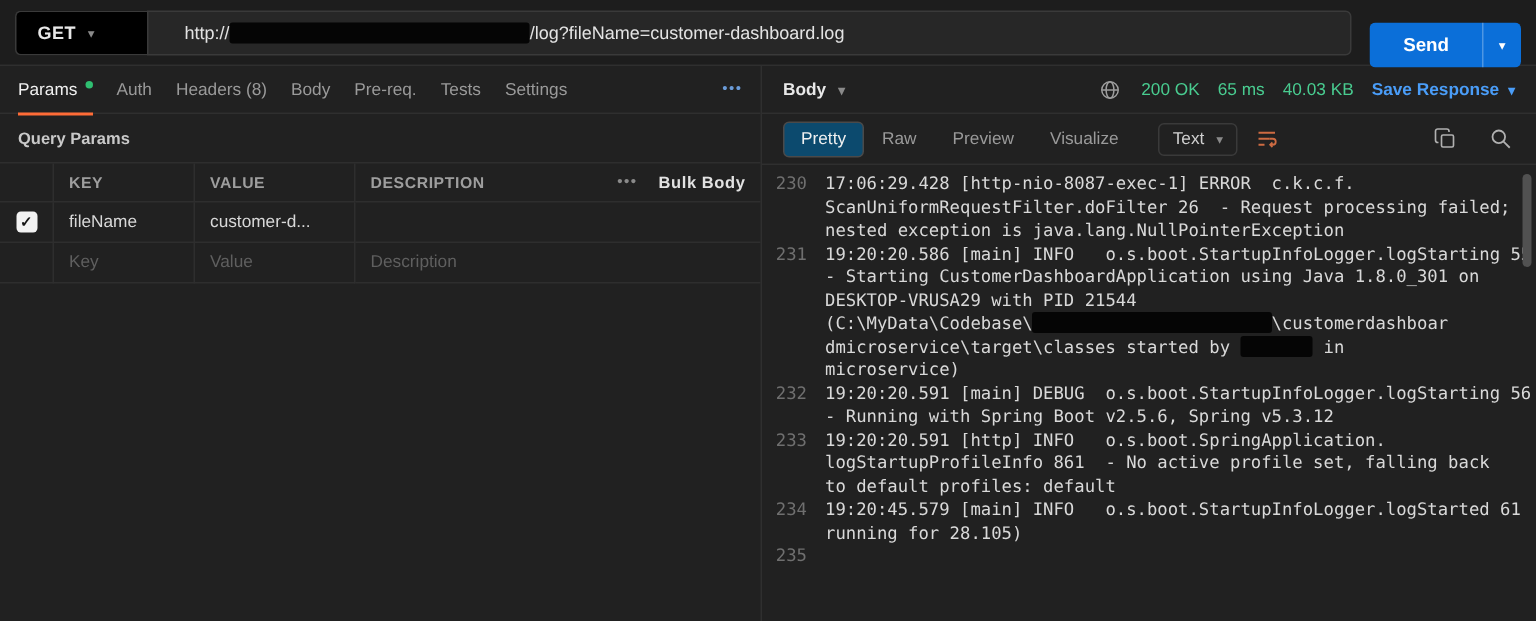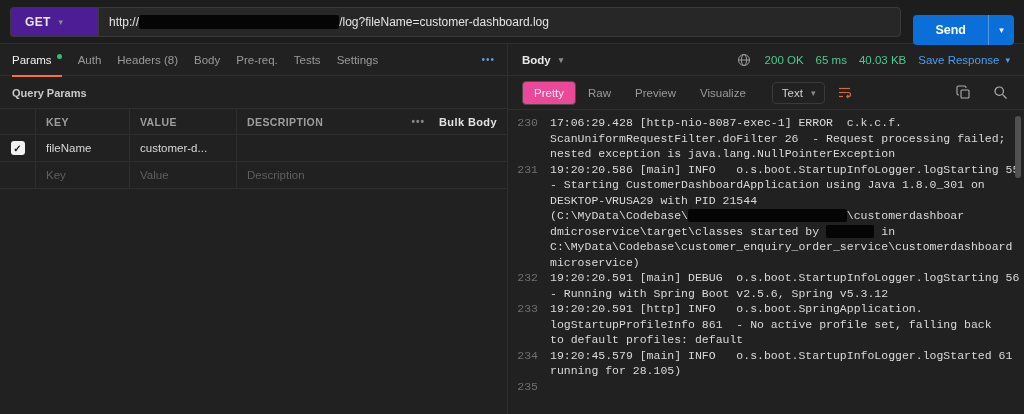--- a/index.html
+++ b/index.html
@@ -3,27 +3,27 @@
 <meta charset="utf-8">
 <style>
   * { box-sizing: border-box; margin: 0; padding: 0; }
   html,body { width:1024px; height:414px; background:#161616; }
   body { font-family:"Liberation Sans", sans-serif; color:#d0d0d0; overflow:hidden; }
   #app { width:1024px; height:414px; background:#212121; position:relative; display:flex; flex-direction:column; }
 
   
   .topbar { height:44px; flex:0 0 44px; background:#1d1d1d; border-bottom:1px solid #2f2f2f;
             display:flex; align-items:center; padding:0 10px; gap:0; }
-  .method-select { height:30px; min-width:88px; background:#4c1d95; border:1px solid #3a3a3a;
+  .method-select { height:30px; min-width:88px; background:#000000; border:1px solid #3a3a3a;
             border-right:none; border-radius:4px 0 0 4px; display:flex; align-items:center;
             justify-content:flex-start; padding:0 10px 0 14px; cursor:pointer; }
   .method-select .method { font-size:12px; font-weight:bold; color:#e8e8e8; letter-spacing:.3px; }
   .caret { font-size:9px; color:#8a8a8a; margin-left:8px; }
   .url-field { height:30px; flex:1; background:#272727; border:1px solid #3a3a3a;
-            border-radius:0 4px 4px 0; display:flex; align-items:center; padding:0 10px;
+            border-radius:0 4px 4px 0; display:flex; align-items:center; padding:0 24px;
             font-size:12px; color:#e3e3e3; white-space:nowrap; overflow:hidden; cursor:text; }
   .redact { background:#050505; color:transparent; border-radius:2px; }
   .send-wrap { display:flex; margin-left:12px; height:30px; border-radius:4px; overflow:hidden;margin-top:16px; }
   .send-btn { background:#0b6fd9; color:#fff; border:none; font-family:inherit; font-size:12.5px;
             font-weight:bold; padding:0 22px; cursor:pointer; }
   .send-caret { background:#0b6fd9; border:none; border-left:1px solid rgba(255,255,255,.28);
             color:#fff; width:26px; cursor:pointer; font-size:9px; }
 
   
   .main { flex:1; display:flex; min-height:0; }
@@ -56,38 +56,38 @@
             align-items:center; justify-content:center; color:#141414; font-size:10px;
             font-weight:bold; cursor:pointer; margin:0 auto; }
   .ph { color:#5f5f5f; }
 
   
   .resp-meta { height:32px; flex:0 0 32px; border-bottom:1px solid #2f2f2f; display:flex;
             align-items:center; padding:0 14px; font-size:11.5px; }
   .body-dd { display:flex; align-items:center; color:#e8e8e8; font-weight:bold; cursor:pointer; }
   .meta-right { margin-left:auto; display:flex; align-items:center; gap:12px; }
   .stat { color:#49cc90; }
-  .save-resp { color:#4a9df8; font-weight:normal; cursor:pointer; display:flex; align-items:center; }
+  .save-resp { color:#4a9df8; font-weight:bold; cursor:pointer; display:flex; align-items:center; }
   .save-resp .caret { color:#4a9df8; margin-left:6px; }
 
   
   .resp-toolbar { height:34px; flex:0 0 34px; border-bottom:1px solid #2f2f2f; display:flex;
             align-items:center; padding:0 14px; font-size:11.5px; color:#9a9a9a; }
   .seg { padding:5px 11px; border:1px solid transparent; border-radius:4px; cursor:pointer; }
-  .seg.active { background:#ec4899; border-color:#4a4a4a; color:#f0f0f0; }
+  .seg.active { background:#0c4a6e; border-color:#4a4a4a; color:#f0f0f0; }
   .fmt-select { margin-left:14px; display:flex; align-items:center; padding:4px 9px;
             border:1px solid #3a3a3a; border-radius:4px; color:#d0d0d0; cursor:pointer; }
   .icon-btn { background:none; border:none; cursor:pointer; display:flex; align-items:center; padding:2px; }
   .wrap-btn { margin-left:10px; }
   .toolbar-right { margin-left:auto; display:flex; align-items:center; gap:18px; }
 
   
   .log { flex:1; padding-top:5px; font-family:"DejaVu Sans Mono", monospace; font-size:11.5px;
             line-height:15.5px; color:#d9d9d9; overflow:hidden; }
-  .log-row { display:flex; white-space:pre;font-family:Liberation Mono, monospace; }
+  .log-row { display:flex; white-space:pre; }
   .log-num { width:30px; flex:0 0 30px; text-align:right; color:#6f6f6f; margin-right:12px; }
   .log-text { white-space:pre; }
   .scroll-thumb { position:absolute; right:3px; top:72px; width:6px; height:62px;
             background:#515151; border-radius:3px; cursor:grab; }
 </style>
 </head>
 <body>
 
 <div id="app">
 
@@ -216,21 +216,20 @@
 
       <div class="log" id="log-lines">
           <div class="log-row"><span class="log-num">230</span><span class="log-text"><span>17:06:29.428 [http-nio-8087-exec-1] ERROR  c.k.c.f.</span></span></div>
           <div class="log-row"><span class="log-num"></span><span class="log-text"><span>ScanUniformRequestFilter.doFilter 26  - Request processing failed;</span></span></div>
           <div class="log-row"><span class="log-num"></span><span class="log-text"><span>nested exception is java.lang.NullPointerException</span></span></div>
           <div class="log-row"><span class="log-num">231</span><span class="log-text"><span>19:20:20.586 [main] INFO   o.s.boot.StartupInfoLogger.logStarting 55</span></span></div>
           <div class="log-row"><span class="log-num"></span><span class="log-text"><span>- Starting CustomerDashboardApplication using Java 1.8.0_301 on</span></span></div>
           <div class="log-row"><span class="log-num"></span><span class="log-text"><span>DESKTOP-VRUSA29 with PID 21544</span></span></div>
           <div class="log-row"><span class="log-num"></span><span class="log-text"><span>(C:\MyData\Codebase\</span><span class="redact">XXXXXXXXXXXXXXXXXXXXXXX</span><span>\customerdashboar</span></span></div>
           <div class="log-row"><span class="log-num"></span><span class="log-text"><span>dmicroservice\target\classes started by </span><span class="redact">XXXXXXX</span><span> in</span></span></div>
-          <div class="log-row"><span class="log-num"></span><span class="log-text"><span>C:\MyData\Codebase\customer_enquiry_order_service\customerdashboard</span></span></div>
           <div class="log-row"><span class="log-num"></span><span class="log-text"><span>microservice)</span></span></div>
           <div class="log-row"><span class="log-num">232</span><span class="log-text"><span>19:20:20.591 [main] DEBUG  o.s.boot.StartupInfoLogger.logStarting 56</span></span></div>
           <div class="log-row"><span class="log-num"></span><span class="log-text"><span>- Running with Spring Boot v2.5.6, Spring v5.3.12</span></span></div>
           <div class="log-row"><span class="log-num">233</span><span class="log-text"><span>19:20:20.591 [http] INFO   o.s.boot.SpringApplication.</span></span></div>
           <div class="log-row"><span class="log-num"></span><span class="log-text"><span>logStartupProfileInfo 861  - No active profile set, falling back</span></span></div>
           <div class="log-row"><span class="log-num"></span><span class="log-text"><span>to default profiles: default</span></span></div>
           <div class="log-row"><span class="log-num">234</span><span class="log-text"><span>19:20:45.579 [main] INFO   o.s.boot.StartupInfoLogger.logStarted 61  -</span></span></div>
           <div class="log-row"><span class="log-num"></span><span class="log-text"><span>running for 28.105)</span></span></div>
           <div class="log-row"><span class="log-num">235</span><span class="log-text"><span></span></span></div>
         </div>

